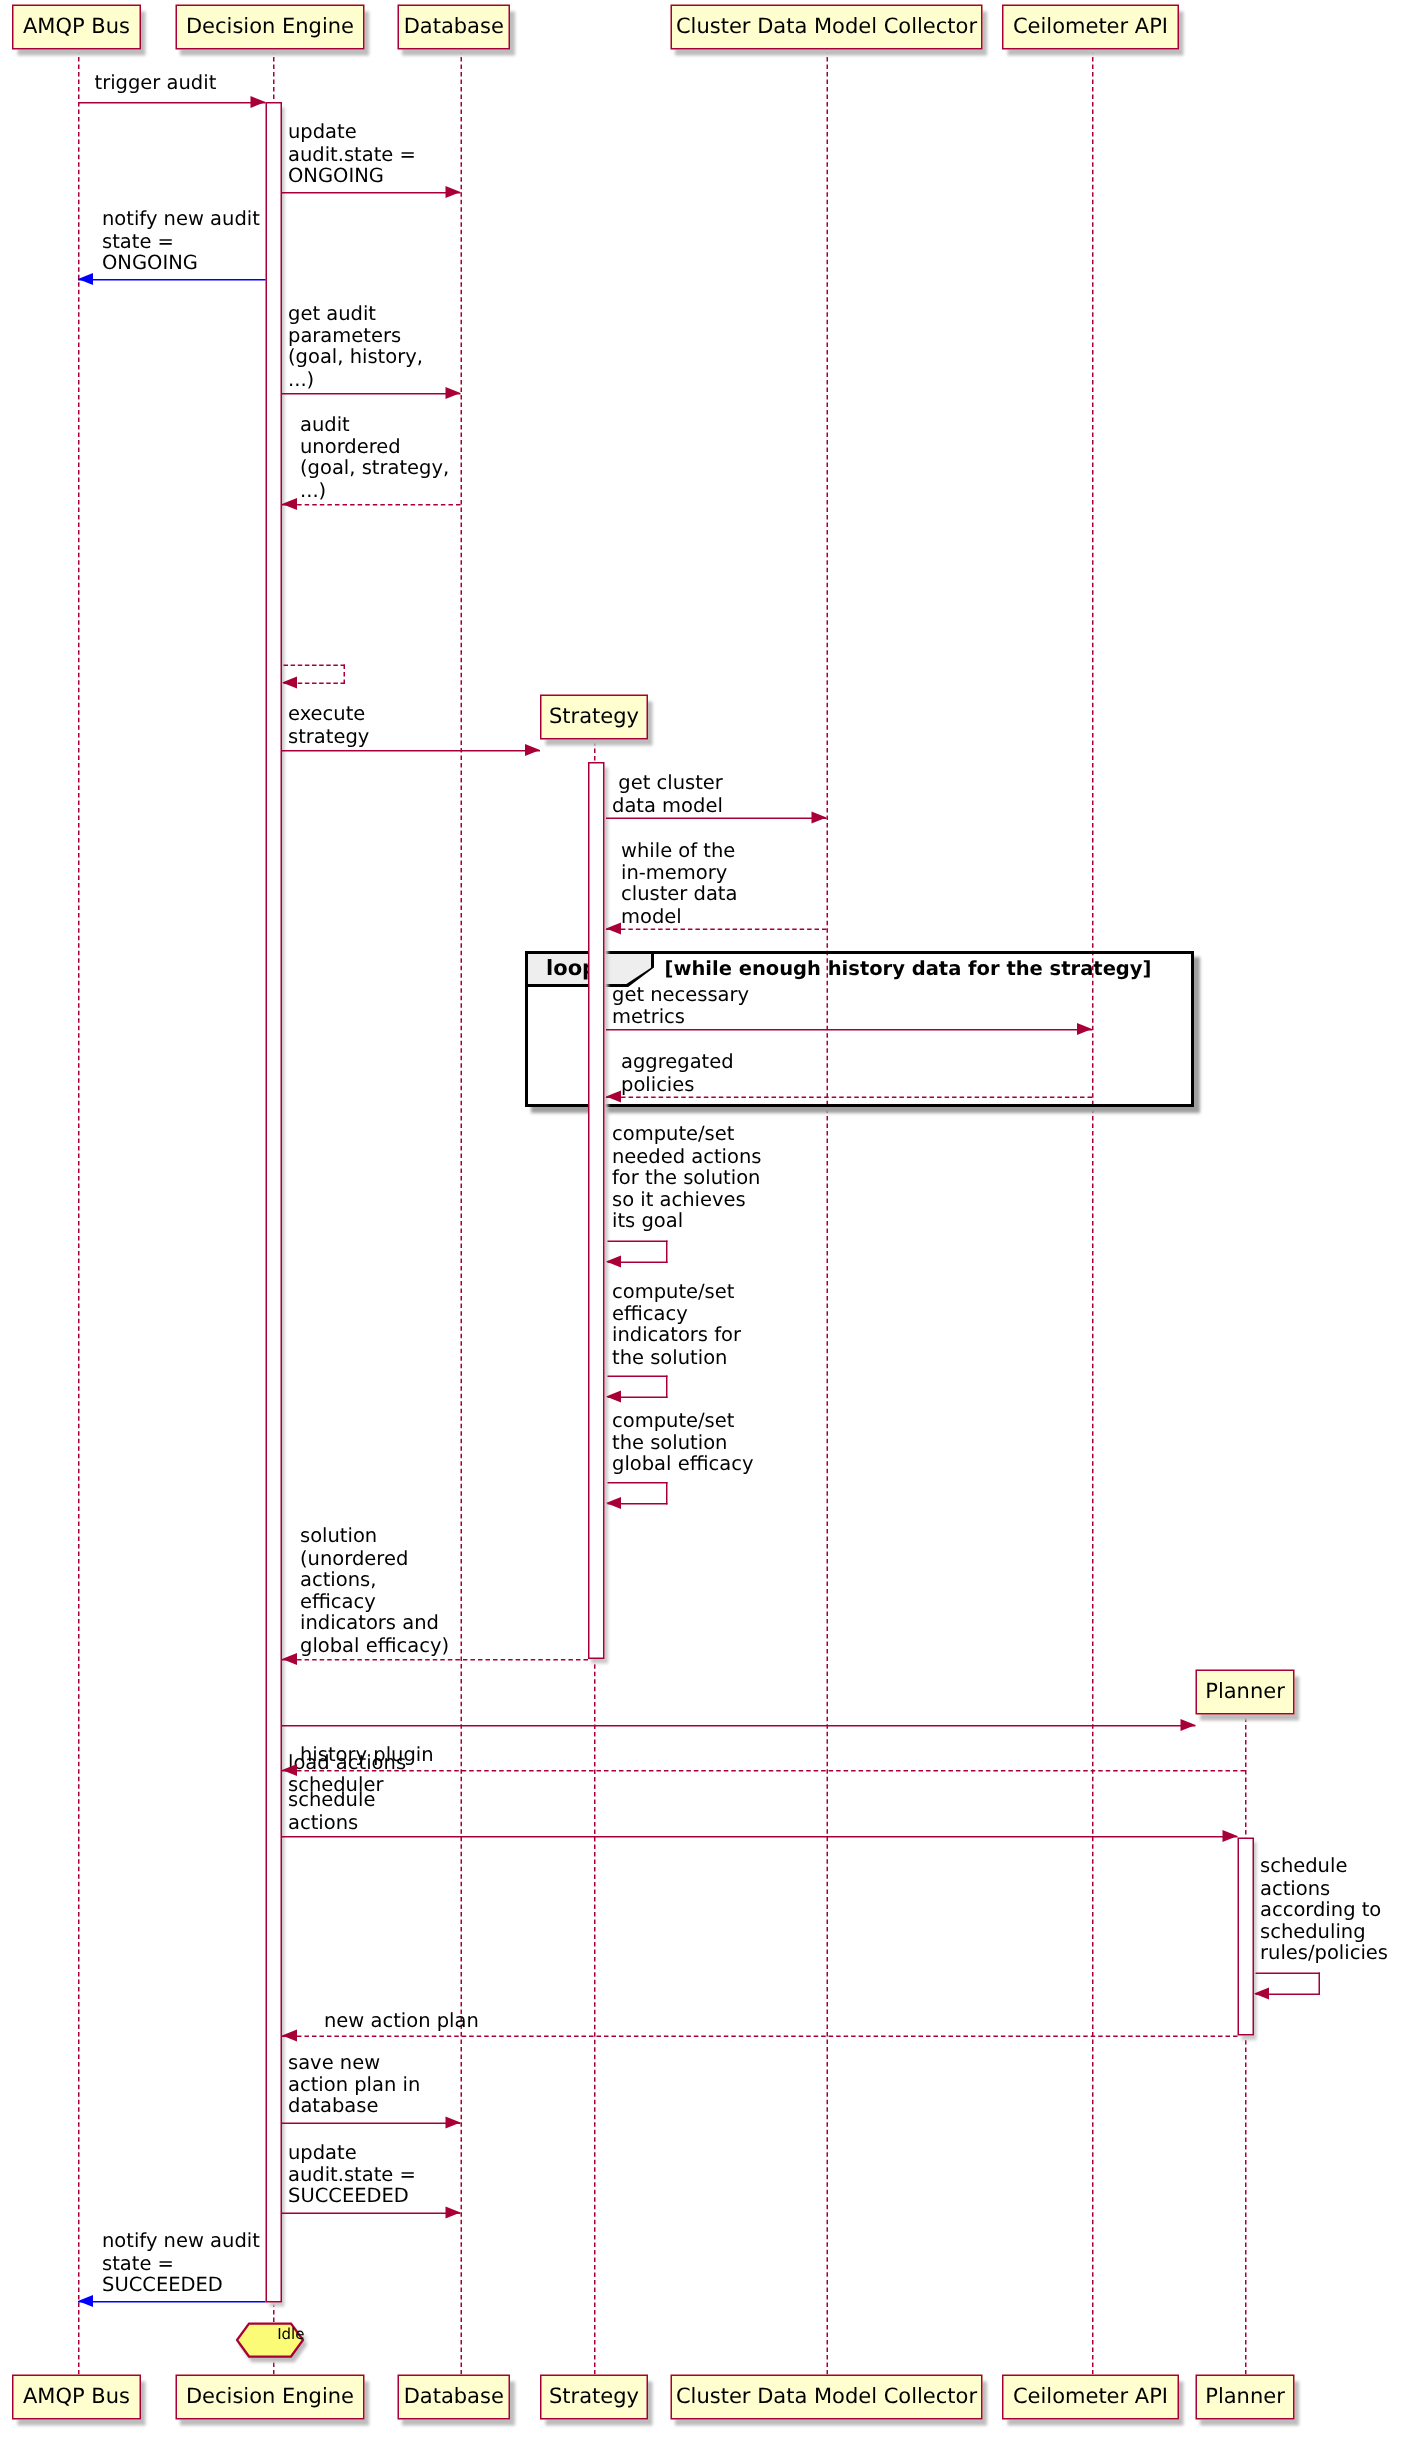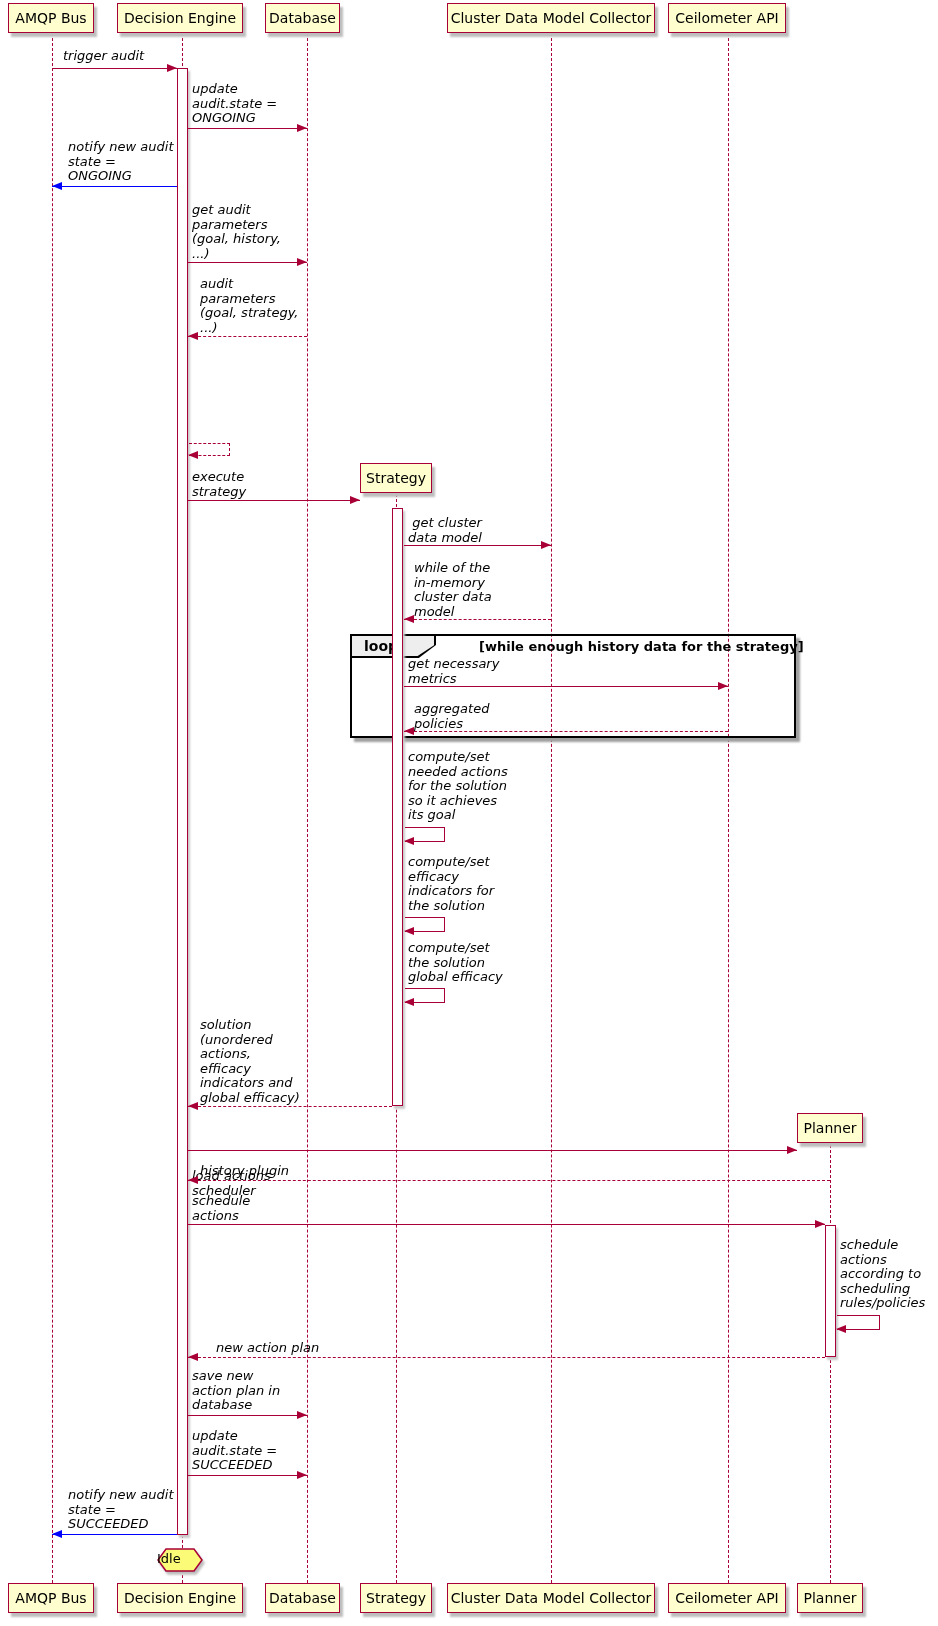--- a/index.html
+++ b/index.html
@@ -11,33 +11,33 @@
   .lifeline{position:absolute;width:0;border-left:1px dashed #A80036;}
   .act{position:absolute;width:11px;background:#fff;border:1.4px solid #A80036;
        box-sizing:border-box;box-shadow:2px 3px 2px #c9c9c9;}
   .mline{position:absolute;height:0;border-top:1.2px solid #A80036;}
   .mline.ret{border-top:1px dashed #A80036;}
   .mline.blue{border-top:1.3px solid #0000FF;}
   .ah{position:absolute;width:0;height:0;border-top:4.5px solid transparent;border-bottom:4.5px solid transparent;}
   .ah.r{border-left:10px solid #A80036;}
   .ah.l{border-right:10px solid #A80036;}
   .ah.bl{border-right-color:#0000FF;}
-  .mtext{position:absolute;font-size:13px;line-height:14.5px;white-space:pre-line;font-style:italic;}
+  .mtext{position:absolute;font-size:13px;line-height:14.5px;white-space:pre-line;}
   .selfloop{position:absolute;border:1.2px solid #A80036;border-left:none;box-sizing:border-box;}
   .selfloop.dotted{border-style:dashed;border-left:none;}
   .frame{position:absolute;border:2px solid #000;box-sizing:border-box;box-shadow:4px 4px 2px #9f9f9f;}
   .loop-tab{position:absolute;left:-2px;top:-2px;width:86px;height:24px;background:#000;
             clip-path:polygon(0 0,100% 0,100% 46%,80% 100%,0 100%);}
   .loop-tab-fill{position:absolute;left:2px;top:2px;width:82px;height:20px;background:#EEEEEE;
             clip-path:polygon(0 0,100% 0,100% 46%,80% 100%,0 100%);
             display:flex;align-items:center;padding-left:12px;box-sizing:border-box;
             font-weight:bold;font-size:14px;}
-  .condition{position:absolute;font-weight:bold;font-size:13px;white-space:nowrap;margin-left:36px;}
+  .condition{position:absolute;font-weight:bold;font-size:13px;white-space:nowrap;}
   .hexnote{position:absolute;width:46px;height:24px;filter:drop-shadow(2px 3px 1px #bdbdbd);}
-  .hexnote span{position:absolute;left:0;top:3px;width:100%;text-align:left;font-size:13px;}
+  .hexnote span{position:absolute;left:0;top:3px;width:100%;text-align:right;font-size:10px;}
 </style>
 </head>
 <body>
 
 <div class="canvas">
 
   <div class="lifeline" style="left:52px;top:33px;height:1550px;"></div>
   <div class="lifeline" style="left:182px;top:33px;height:1550px;"></div>
   <div class="lifeline" style="left:307px;top:33px;height:1550px;"></div>
   <div class="lifeline" style="left:396px;top:494px;height:1089px;"></div>
@@ -75,21 +75,21 @@
   <div class="ah l bl" style="left:52px;top:181.5px;"></div>
 
   <div class="mtext" style="left:192px;top:203px;">get audit
 parameters
 (goal, history,
 ...)</div>
   <div class="mline" style="left:188px;top:262px;width:119px;"></div>
   <div class="ah r" style="left:297px;top:257.5px;"></div>
 
   <div class="mtext" style="left:200px;top:277px;">audit
-parameters
+unordered
 (goal, strategy,
 ...)</div>
   <div class="mline ret" style="left:188px;top:336px;width:119px;"></div>
   <div class="ah l" style="left:188px;top:331.5px;"></div>
 
   <div class="selfloop dotted" style="left:189px;top:443px;width:41px;height:13px;"></div>
   <div class="ah l" style="left:188px;top:451px;"></div>
 
   <div class="mtext" style="left:192px;top:470px;">execute
 strategy</div>

